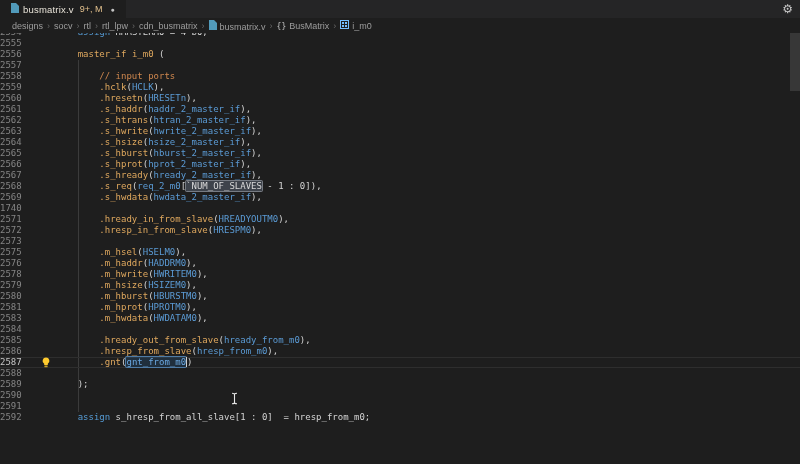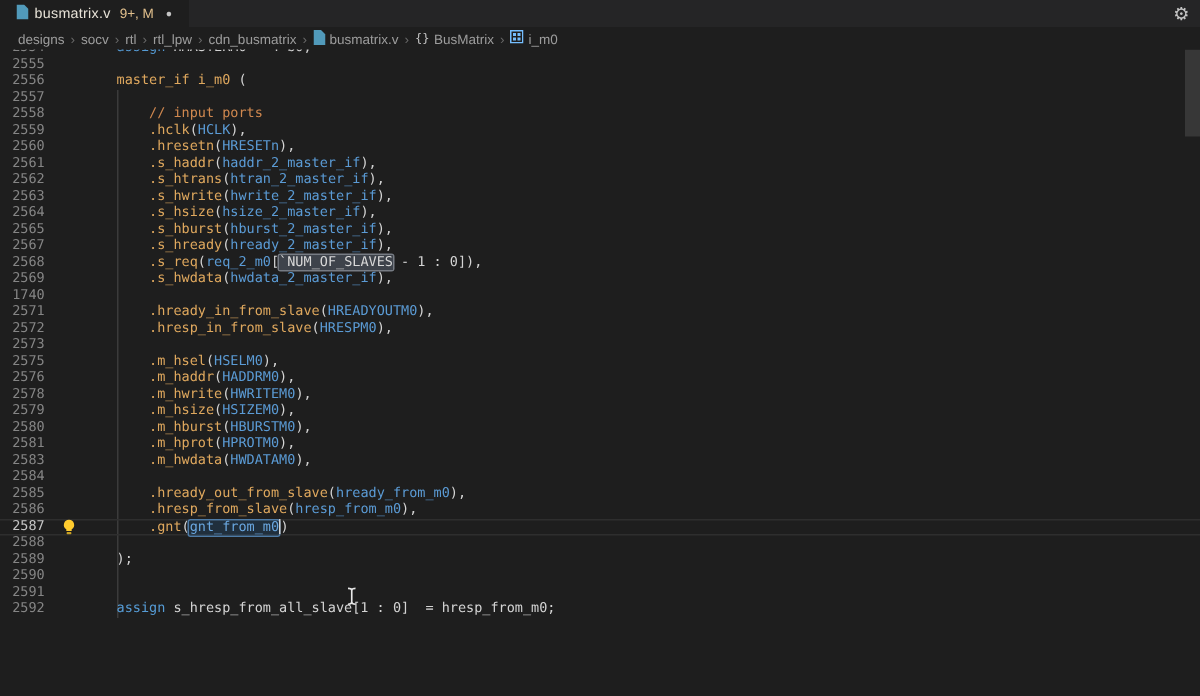--- a/index.html
+++ b/index.html
@@ -11,29 +11,29 @@
   .tab{display:flex;align-items:center;gap:4px;background:#1e1e1e;padding:0 11px;font-size:9.5px;color:#e8e3d8;cursor:pointer}
   .tabname{letter-spacing:.2px}
   .tabdeco{color:#e2c08d;font-size:9px;margin-left:2px}
   .dirty{color:#c5c5c5;font-size:7px;margin-left:4px;line-height:1}
   .tabactions{display:flex;align-items:center;padding-right:7px}
   .gear{color:#c5c5c5;font-size:12px;line-height:1;cursor:pointer}
 
   
   .breadcrumbs{height:15px;display:flex;align-items:center;gap:4px;padding-left:12px;
                font-size:9px;color:#9d9d9d;background:#1e1e1e;white-space:nowrap}
-  .bc-item{display:flex;align-items:center;gap:3px;cursor:pointer}
+  .bc-item{display:flex;align-items:flex-end;gap:3px;cursor:pointer}
   .bc-sep{color:#686868}
   .bc-braces{color:#c5c5c5;font-family:"DejaVu Sans Mono",monospace;font-size:8px}
 
   
   .editor{position:absolute;top:33px;left:0;right:0;bottom:0;overflow:hidden}
   .lines{margin-top:-6px;position:relative;z-index:1}
   .row{display:flex;height:11px;line-height:11px;font-family:"DejaVu Sans Mono","Liberation Mono",monospace;font-size:9px}
-  .ln{width:38px;text-align:center;color:#858585;flex:none}
+  .ln{width:38px;text-align:left;color:#858585;flex:none}
   .glyph{width:18px;flex:none;position:relative}
   .glyph svg{position:absolute;left:3px;top:0}
   .codeline{flex:1;white-space:pre}
   .row.cur{box-shadow:inset 0 1px 0 #2e2e2e, inset 0 -1px 0 #2e2e2e}
   .row.cur .ln{color:#c6c6c6}
 
   
   .tk-p{color:#d4d4d4}
   .tk-k{color:#569cd6}
   .tk-a{color:#5b9bd5}
@@ -172,20 +172,25 @@
           <span class="ln">2564</span>
           <span class="glyph"></span>
           <span class="codeline"><span class="tk-p">        </span><span class="tk-m">.s_hsize</span><span class="tk-p">(</span><span class="tk-a">hsize_2_master_if</span><span class="tk-p">),</span></span>
         </div>
         <div class="row">
           <span class="ln">2565</span>
           <span class="glyph"></span>
           <span class="codeline"><span class="tk-p">        </span><span class="tk-m">.s_hburst</span><span class="tk-p">(</span><span class="tk-a">hburst_2_master_if</span><span class="tk-p">),</span></span>
         </div>
         <div class="row">
+          <span class="ln">2566</span>
+          <span class="glyph"></span>
+          <span class="codeline"><span class="tk-p">        </span><span class="tk-m">.s_hprot</span><span class="tk-p">(</span><span class="tk-a">hprot_2_master_if</span><span class="tk-p">),</span></span>
+        </div>
+        <div class="row">
           <span class="ln">2567</span>
           <span class="glyph"></span>
           <span class="codeline"><span class="tk-p">        </span><span class="tk-m">.s_hready</span><span class="tk-p">(</span><span class="tk-a">hready_2_master_if</span><span class="tk-p">),</span></span>
         </div>
         <div class="row">
           <span class="ln">2568</span>
           <span class="glyph"></span>
           <span class="codeline"><span class="tk-p">        </span><span class="tk-m">.s_req</span><span class="tk-p">(</span><span class="tk-a">req_2_m0</span><span class="tk-p">[</span><span class="tk-x">`NUM_OF_SLAVES</span><span class="tk-p"> - 1 : 0</span><span class="tk-p">]),</span></span>
         </div>
         <div class="row">

